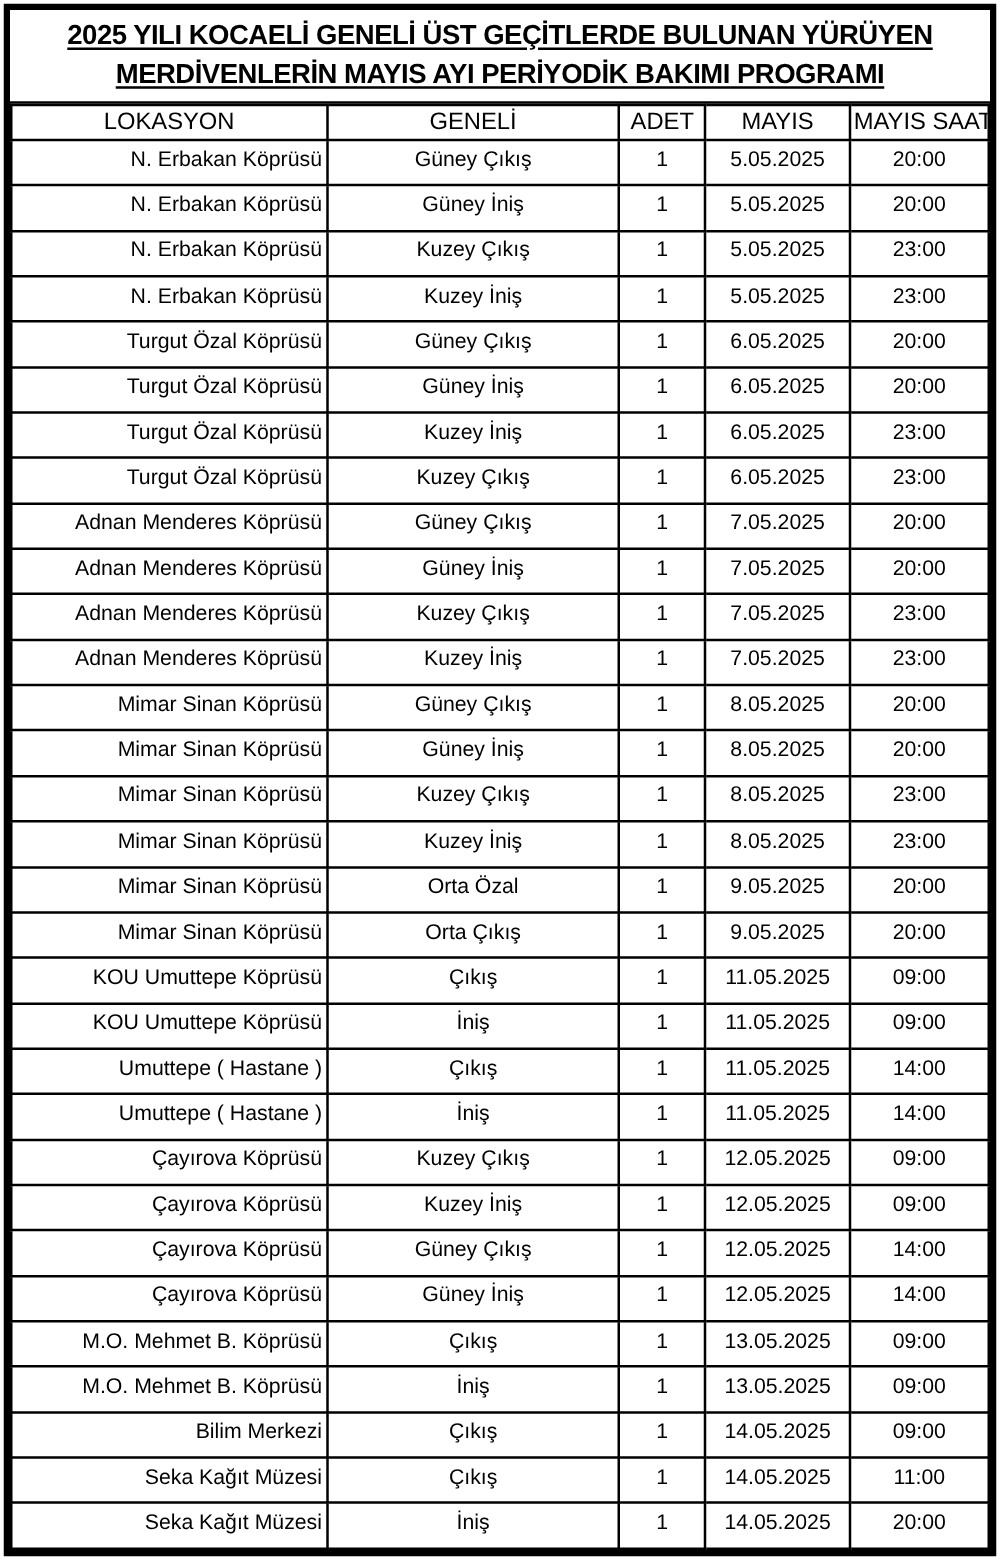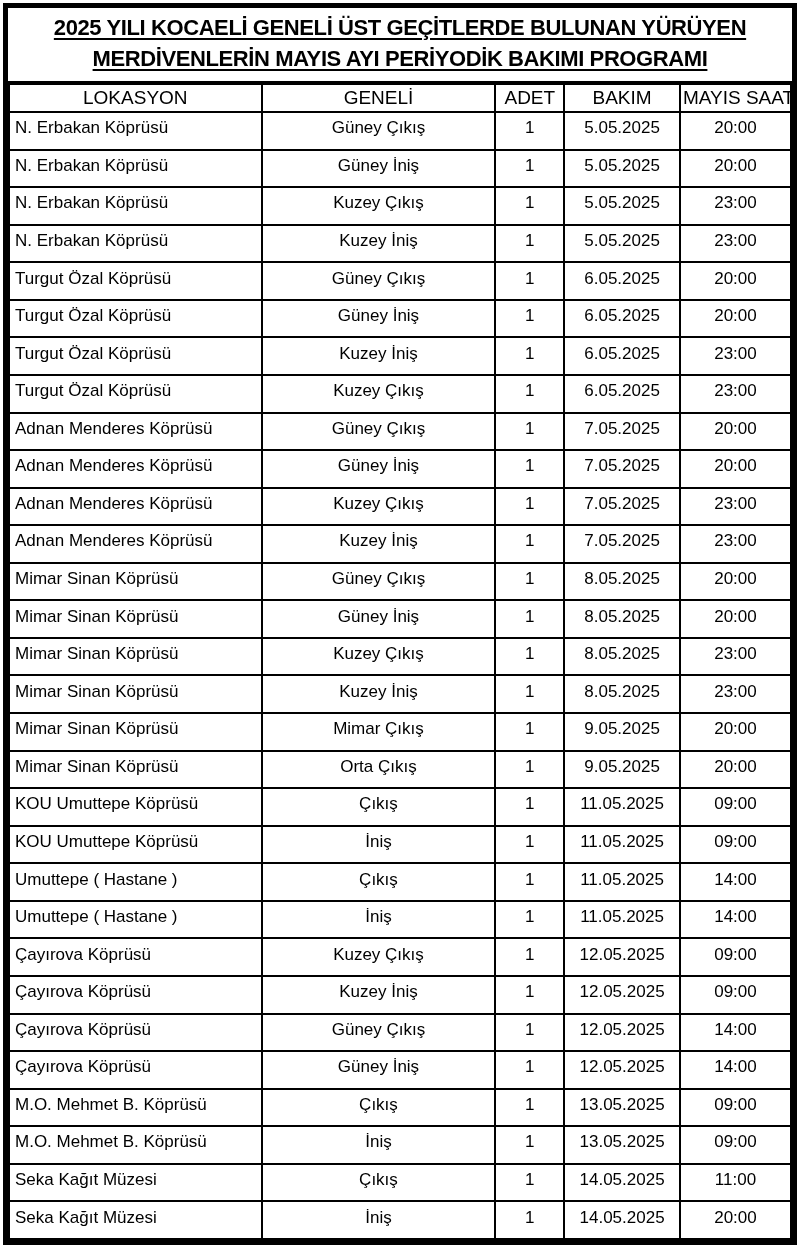--- a/index.html
+++ b/index.html
@@ -59,21 +59,21 @@
   table.schedule th {
     font-size: 19px;
     font-weight: normal;
     padding: 1px 2px;
   }
   table.schedule td {
     font-size: 17px;
     padding: 1px 3px 6px 3px;
   }
   table.schedule td:first-child {
-    text-align: left;
+    text-align: right;
     padding-left: 5px;
   }
   col.c-lokasyon { width: 32.3%; }
   col.c-unite    { width: 29.9%; }
   col.c-adet     { width: 8.8%;  }
   col.c-bakim    { width: 14.8%; }
   col.c-saat     { width: 14.2%; }
 </style>
 </head>
 <body>
@@ -92,21 +92,21 @@
         <col class="c-unite">
         <col class="c-adet">
         <col class="c-bakim">
         <col class="c-saat">
       </colgroup>
       <thead>
         <tr>
           <th>LOKASYON</th>
           <th>GENELİ</th>
           <th>ADET</th>
-          <th>BAKIM</th>
+          <th>MAYIS</th>
           <th>MAYIS SAATİ</th>
         </tr>
       </thead>
       <tbody id="schedule-body">
           <tr>
             <td>N. Erbakan Köprüsü</td>
             <td>Güney Çıkış</td>
             <td>1</td>
             <td>5.05.2025</td>
             <td>20:00</td>
@@ -211,21 +211,21 @@
           </tr>
           <tr>
             <td>Mimar Sinan Köprüsü</td>
             <td>Kuzey İniş</td>
             <td>1</td>
             <td>8.05.2025</td>
             <td>23:00</td>
           </tr>
           <tr>
             <td>Mimar Sinan Köprüsü</td>
-            <td>Mimar Çıkış</td>
+            <td>Orta Özal</td>
             <td>1</td>
             <td>9.05.2025</td>
             <td>20:00</td>
           </tr>
           <tr>
             <td>Mimar Sinan Köprüsü</td>
             <td>Orta Çıkış</td>
             <td>1</td>
             <td>9.05.2025</td>
             <td>20:00</td>
@@ -294,20 +294,27 @@
             <td>09:00</td>
           </tr>
           <tr>
             <td>M.O. Mehmet B. Köprüsü</td>
             <td>İniş</td>
             <td>1</td>
             <td>13.05.2025</td>
             <td>09:00</td>
           </tr>
           <tr>
+            <td>Bilim Merkezi</td>
+            <td>Çıkış</td>
+            <td>1</td>
+            <td>14.05.2025</td>
+            <td>09:00</td>
+          </tr>
+          <tr>
             <td>Seka Kağıt Müzesi</td>
             <td>Çıkış</td>
             <td>1</td>
             <td>14.05.2025</td>
             <td>11:00</td>
           </tr>
           <tr>
             <td>Seka Kağıt Müzesi</td>
             <td>İniş</td>
             <td>1</td>

